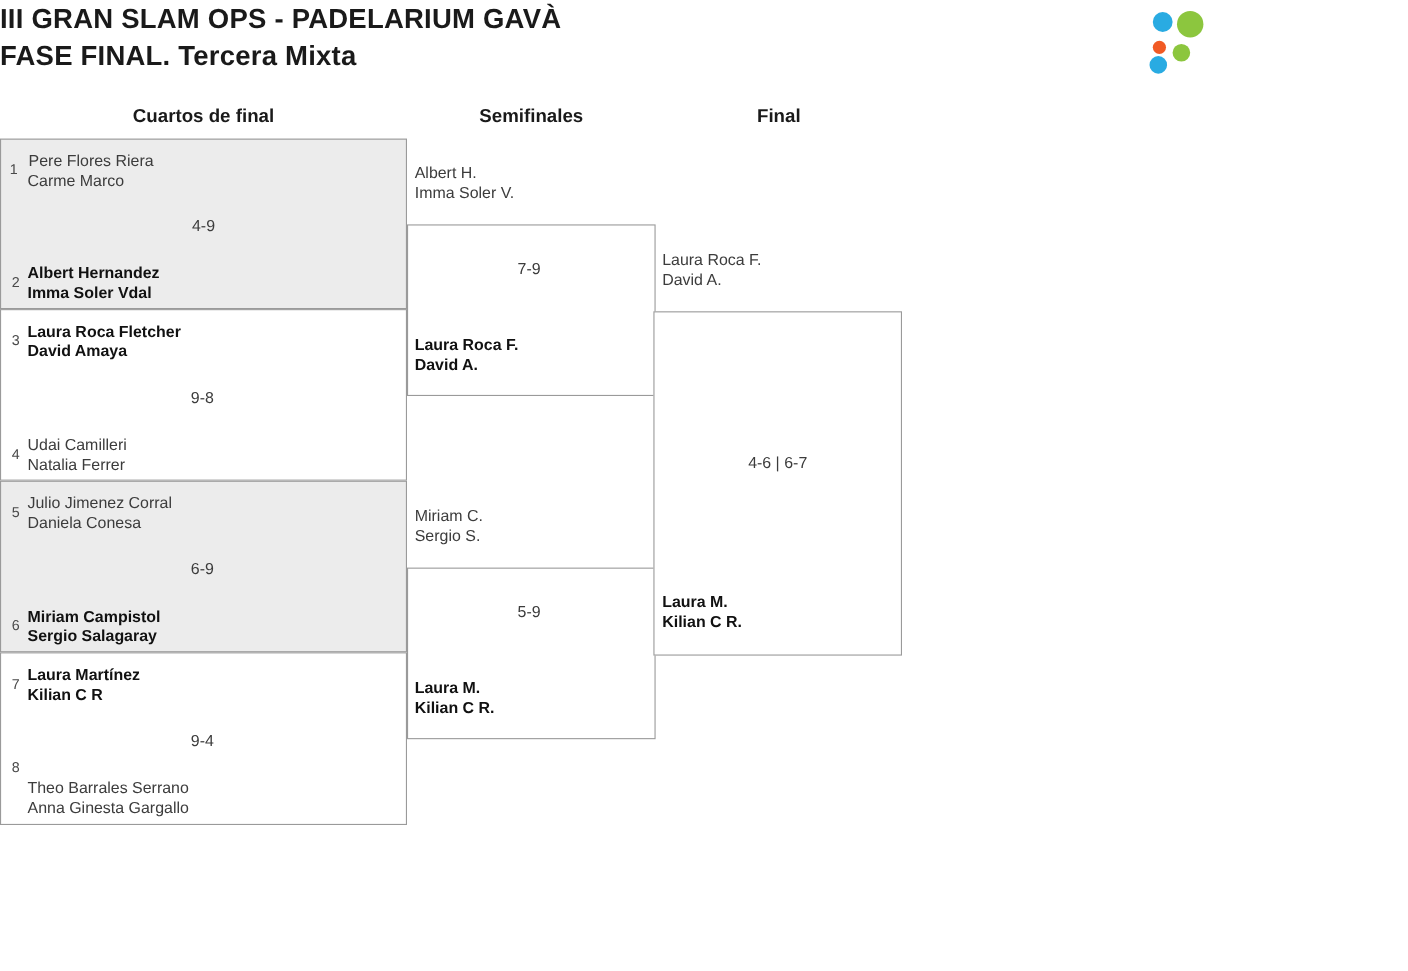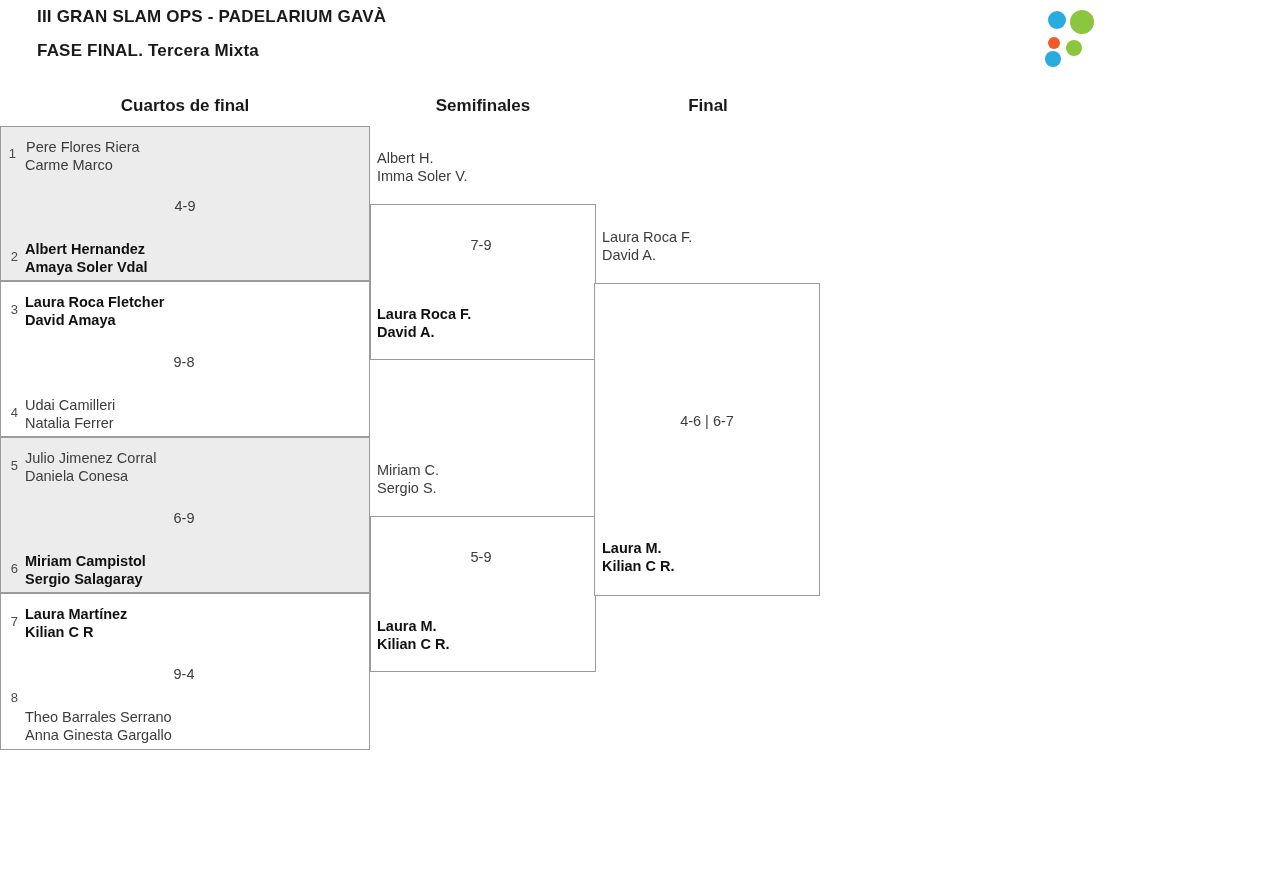--- a/index.html
+++ b/index.html
@@ -15,26 +15,25 @@
     color: #212121;
     overflow: hidden;
   }
 
   
   .page-title {
     position: absolute;
     left: 0px;
     top: 0px;
     width: 900px;
-    font-size: 17px;
+    font-size: 25px;
     font-weight: bold;
     line-height: 34px;
     letter-spacing: 0.2px;
     color: #1a1a1a;
-    margin-left: 37px;
   }
   .page-title .line2 { display: block; }
 
   .logo {
     position: absolute;
     right: 6px;
     top: 6px;
     width: 230px;
     height: 64px;
   }
@@ -115,21 +114,21 @@
 <div class="round-head" id="head-sf">Semifinales</div>
 <div class="round-head" id="head-f">Final</div>
 
 <div class="match shaded" style="left:0px; top:126px; width:370px; height:155px;"></div>
 <div class="seed" style="left:0px; top:146px;">1</div>
 <div class="team" style="left:10px; top:138px;margin-left:16px;">Pere Flores Riera</div>
 <div class="team" style="left:25px; top:156px;">Carme Marco</div>
 <div class="score" style="left:145px; top:198px; width:80px;">4-9</div>
 <div class="seed" style="left:2px; top:249px;">2</div>
 <div class="team winner" style="left:25px; top:240px;">Albert Hernandez</div>
-<div class="team winner" style="left:25px; top:258px;">Amaya Soler Vdal</div>
+<div class="team winner" style="left:25px; top:258px;">Imma Soler Vdal</div>
 
 <div class="match plain" style="left:0px; top:281px; width:370px; height:156px;"></div>
 <div class="seed" style="left:2px; top:302px;">3</div>
 <div class="team winner" style="left:25px; top:293px;">Laura Roca Fletcher</div>
 <div class="team winner" style="left:25px; top:311px;">David Amaya</div>
 <div class="score" style="left:144px; top:354px; width:80px;">9-8</div>
 <div class="seed" style="left:2px; top:405px;">4</div>
 <div class="team" style="left:25px; top:396px;">Udai Camilleri</div>
 <div class="team" style="left:25px; top:414px;">Natalia Ferrer</div>
 

